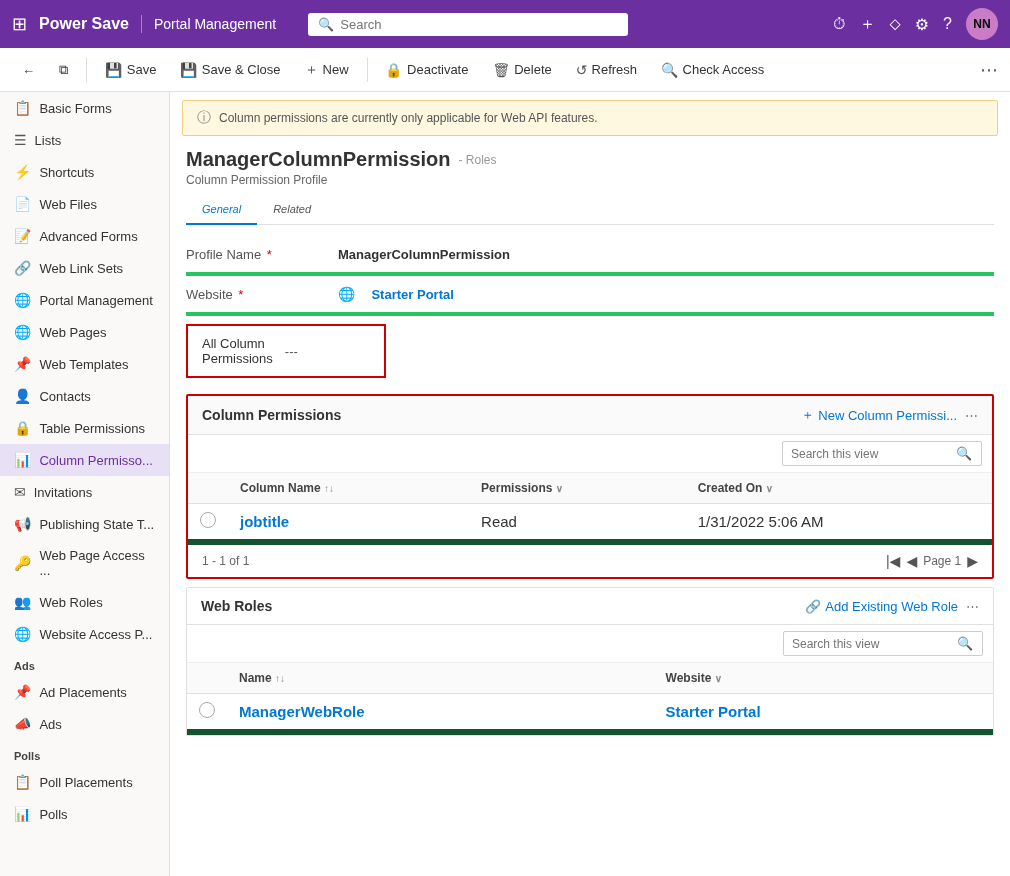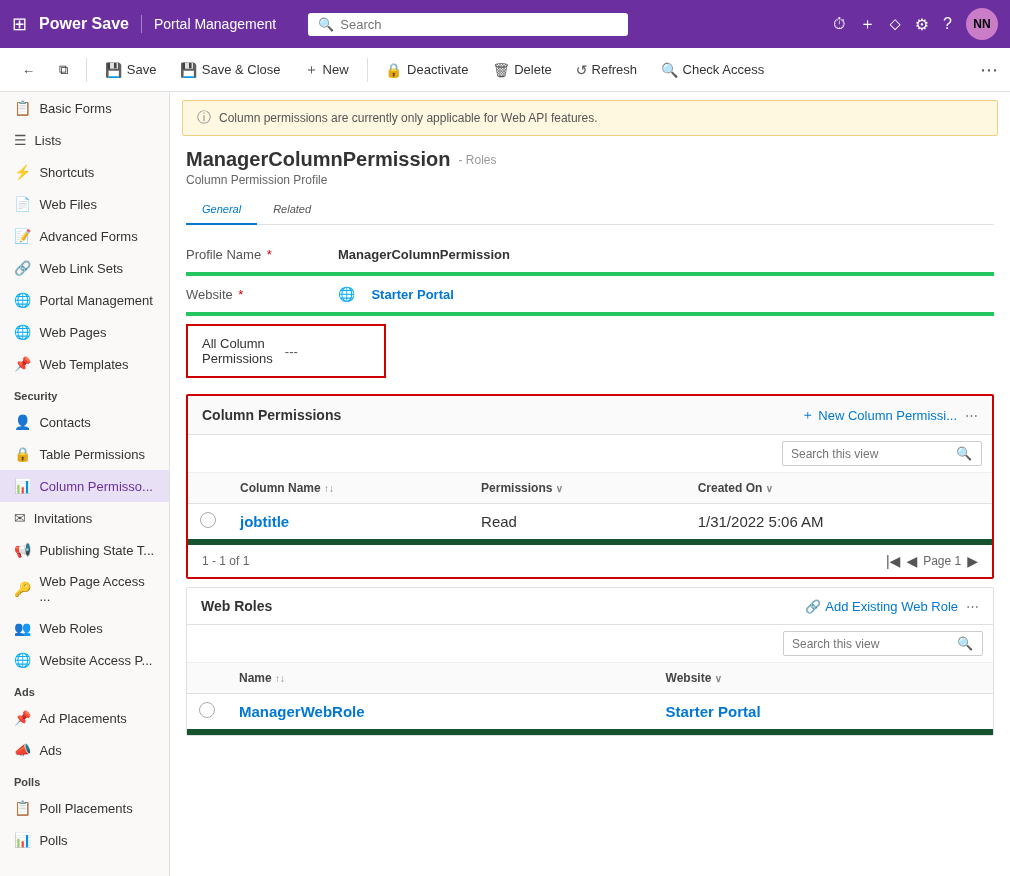--- a/index.html
+++ b/index.html
@@ -306,21 +306,20 @@
     </div>
     <div class="sidebar-item">
       <span class="si-icon">🌐</span>
       <span>Web Pages</span>
     </div>
     <div class="sidebar-item">
       <span class="si-icon">📌</span>
       <span>Web Templates</span>
     </div>
 
-    <div class="sidebar-section-label">Security</div>
     <div class="sidebar-item">
       <span class="si-icon">👤</span>
       <span>Contacts</span>
     </div>
     <div class="sidebar-item">
       <span class="si-icon">🔒</span>
       <span>Table Permissions</span>
     </div>
     <div class="sidebar-item active">
       <span class="si-icon">📊</span>

